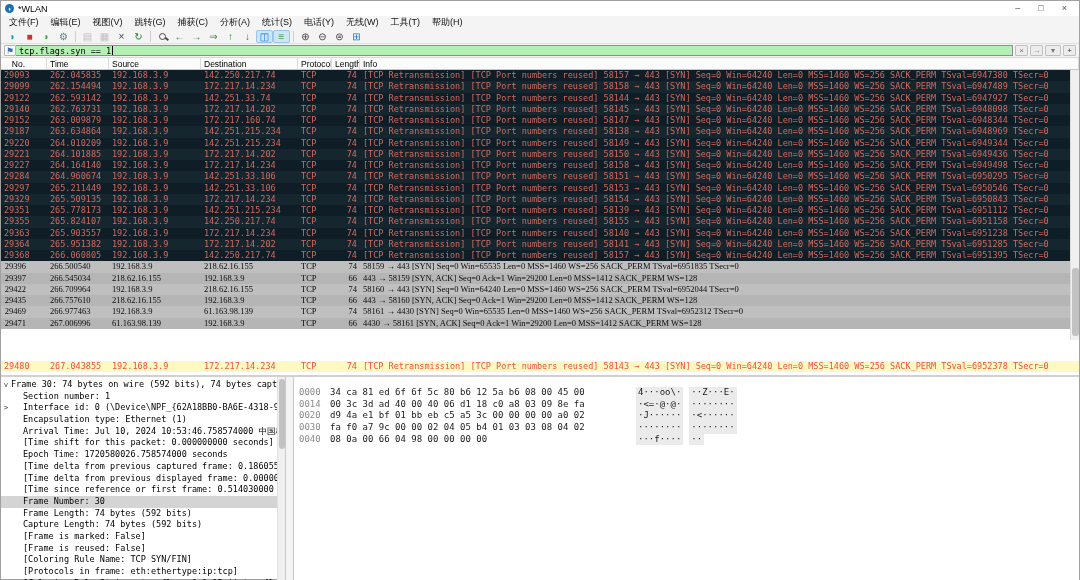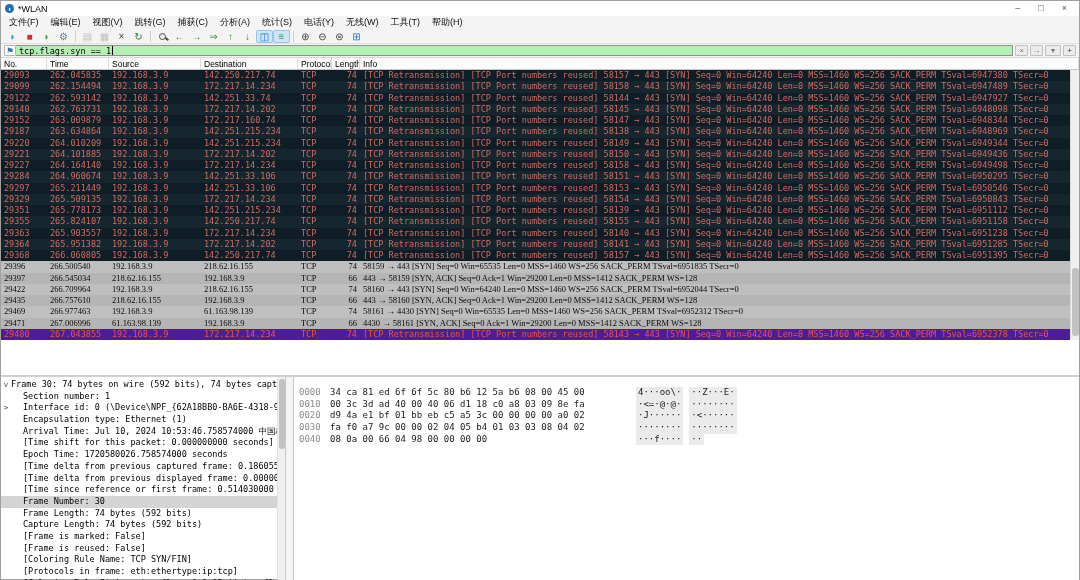--- a/index.html
+++ b/index.html
@@ -36,32 +36,32 @@
   .f-drop { width:16px; }
   .f-plus { color:#333; }
 
   
   .plist { flex:0 0 auto; position:relative; }
   .phead { height:12px; display:flex; background:#fbfbfb; border-bottom:1px solid #c8c8c8; font-size:8.5px; color:#000; }
   .phead .cell { border-right:1px solid #dcdcdc; padding-left:3px; line-height:12px; overflow:hidden; white-space:nowrap; }
   .rows { height:305px; overflow:hidden; background:#fff; }
   .prow { height:11.25px; display:flex; font-family:"DejaVu Sans Mono", monospace; font-size:8.5px; line-height:11.25px; white-space:nowrap; }
   .prow .cell { overflow:hidden; padding-left:3px; }
-  .c-no    { width:46px; text-align:left; padding-right:5px; flex:0 0 auto; }
+  .c-no    { width:46px; text-align:right; padding-right:21px; flex:0 0 auto; }
   .c-time  { width:62px; flex:0 0 auto; }
   .c-src   { width:92px; flex:0 0 auto; }
   .c-dst   { width:97px; flex:0 0 auto; }
   .c-proto { width:34px; flex:0 0 auto; }
   .c-len   { width:28px; text-align:right; padding-right:3px; flex:0 0 auto; }
   .c-info  { flex:1; }
   .prow.bad  { background:#0f1e26; color:#d06a60; }
   .prow.bad.alt { background:#16262e; }
   .prow.synfin { background:#b5b5b5; color:#0a0a0a;font-family:Liberation Serif, serif; }
   .prow.synfin.alt { background:#bfbfbf; }
-  .prow.selected { background:#4c1d95; color:#ef5047; }
+  .prow.selected { background:#fef9c3; color:#ef5047;margin-top:32px; }
   .vscroll { position:absolute; right:0; top:12px; width:9px; height:270px; background:#f0f0f0; border-left:1px solid #dcdcdc; }
   .vscroll .handle { position:absolute; left:1px; width:7px; background:#c2c2c2; border-radius:3px; }
 
   
   .bottom { flex:0 0 auto; height:228px; display:flex; border-top:2px solid #d0d0d0; }
   .details { width:285px; position:relative; border-right:1px solid #c8c8c8; overflow:hidden; padding-top:2px; }
   .dline { height:11.7px; line-height:11.7px; font-family:"DejaVu Sans Mono", monospace; font-size:8.5px; color:#000; white-space:nowrap; overflow:hidden; display:flex; }
   .dline .exp { width:10px; flex:0 0 auto; text-align:center; color:#555; font-size:7.5px; }
   .dline .ind { width:12px; flex:0 0 auto; }
   .dline.top .ind { width:0; }
@@ -491,21 +491,21 @@
         <div class="d-vscroll">
           <div class="handle"></div>
         </div>
       <div class="d-hscroll">
           <div class="handle" style="left:8px;width:125px;"></div>
         </div>
     </div>
     <div class="splitter"></div>
     <div class="hexpane" id="hex-lines">
         <div class="hline"><span class="off">0000</span><span class="hx">34 ca 81 ed 6f 6f 5c 80</span><span class="hx hx2">b6 12 5a b6 08 00 45 00</span><span class="asc">4···oo\·</span><span class="asc asc2">··Z···E·</span></div>
-        <div class="hline"><span class="off">0010</span><span class="hx">00 3c 3d ad 40 00 40 06</span><span class="hx hx2">d1 18 c0 a8 03 09 8e fa</span><span class="asc">·&lt;=·@·@·</span><span class="asc asc2">········</span></div>
+        <div class="hline"><span class="off">0014</span><span class="hx">00 3c 3d ad 40 00 40 06</span><span class="hx hx2">d1 18 c0 a8 03 09 8e fa</span><span class="asc">·&lt;=·@·@·</span><span class="asc asc2">········</span></div>
         <div class="hline"><span class="off">0020</span><span class="hx">d9 4a e1 bf 01 bb eb c5</span><span class="hx hx2">a5 3c 00 00 00 00 a0 02</span><span class="asc">·J······</span><span class="asc asc2">·&lt;······</span></div>
         <div class="hline"><span class="off">0030</span><span class="hx">fa f0 a7 9c 00 00 02 04</span><span class="hx hx2">05 b4 01 03 03 08 04 02</span><span class="asc">········</span><span class="asc asc2">········</span></div>
         <div class="hline"><span class="off">0040</span><span class="hx">08 0a 00 66 04 98 00 00</span><span class="hx hx2">00 00</span><span class="asc">···f····</span><span class="asc asc2">··</span></div>
       </div>
   </div>
 
   <div class="statusbar">
     <span class="expert-dot"></span>
     <span class="pencil">✎</span>
     <span class="st-field">Frame Number (frame.number)</span>

